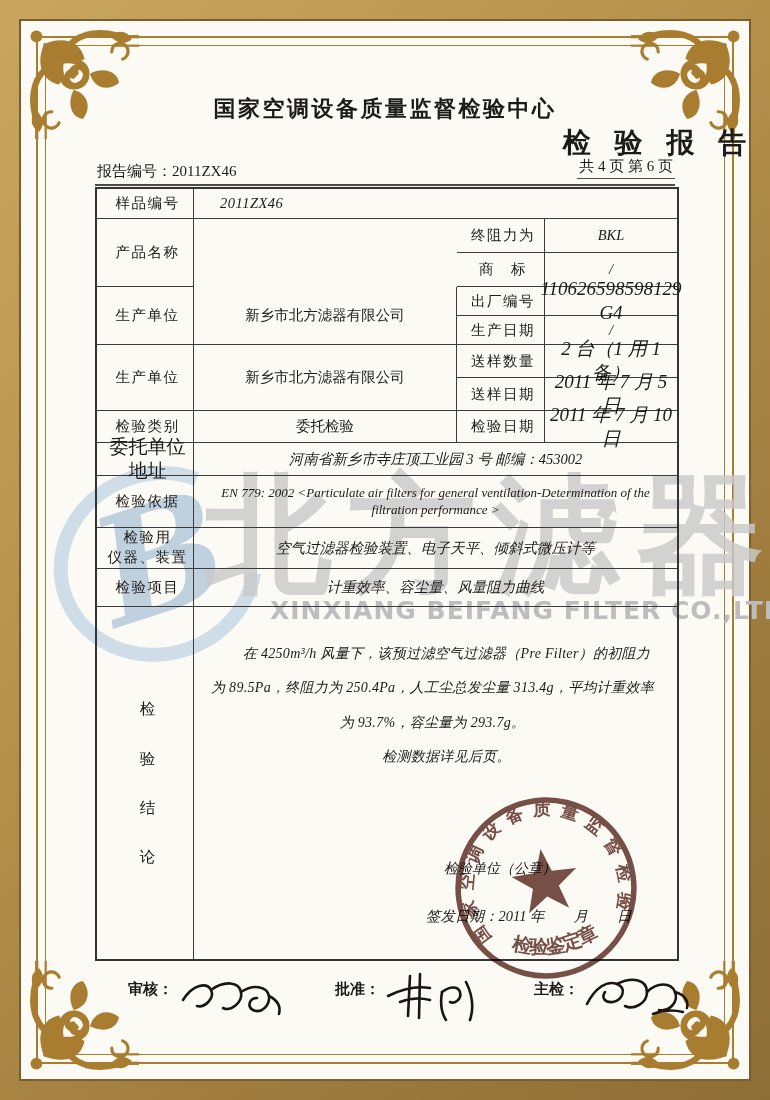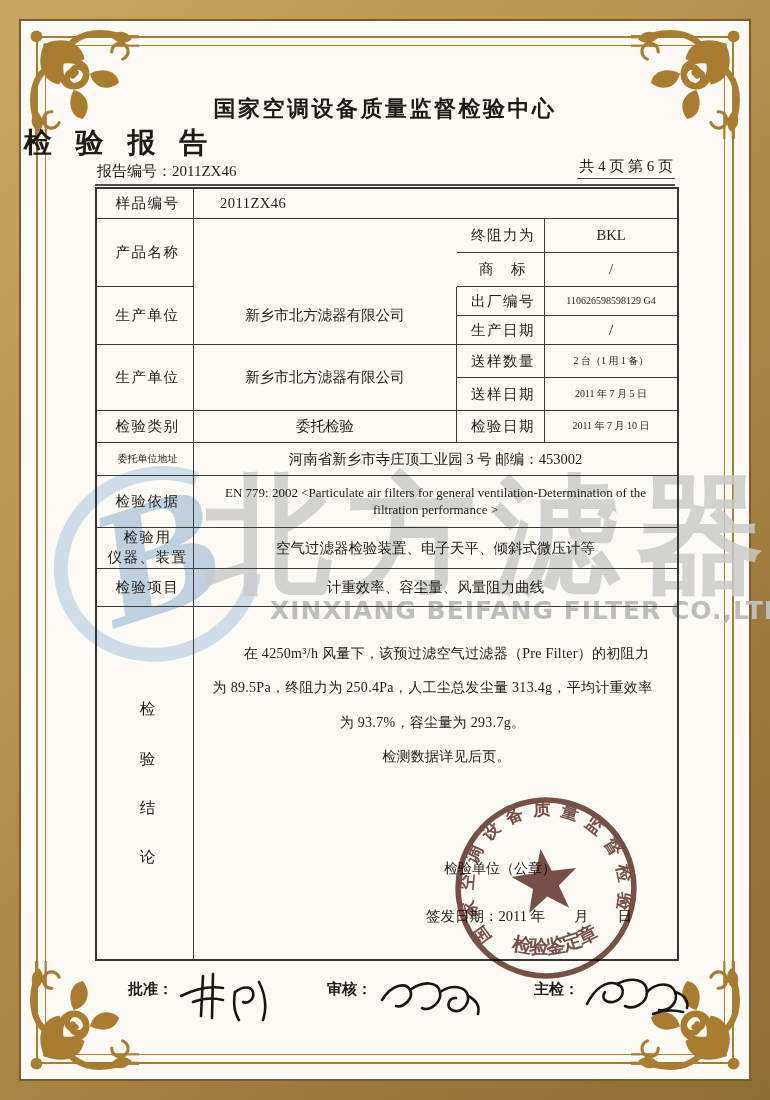--- a/index.html
+++ b/index.html
@@ -19,39 +19,39 @@
   .wm-cn{position:absolute;left:204px;top:450px;z-index:2;white-space:nowrap;
          font-family:"DejaVu Sans","Liberation Sans",sans-serif;font-weight:900;
          font-size:128px;letter-spacing:16px;color:#cacaca;opacity:.82;}
   .wm-en{position:absolute;left:270px;top:596px;z-index:2;white-space:nowrap;
          font-family:"DejaVu Sans","Liberation Sans",sans-serif;font-weight:bold;
          font-size:25px;letter-spacing:1px;color:#bdbdbd;}
 
   .content{position:absolute;inset:0;z-index:3;}
   .org{position:absolute;top:94px;left:0;right:0;text-align:center;
        font-size:22px;font-weight:bold;letter-spacing:2.5px;}
-  .rtitle{position:absolute;top:124px;left:0;right:0;text-align:left;
+  .rtitle{position:absolute;top:124px;left:0;right:0;text-align:right;
           font-size:28px;font-weight:bold;letter-spacing:.85em;text-indent:.85em;}
   .repno-row{position:absolute;top:157px;left:95px;right:95px;height:27px;
              border-bottom:2px solid #4d4a47;font-size:15px;}
   .repno{position:absolute;left:2px;bottom:3px;}
   .pageinfo{position:absolute;right:0;bottom:5px;border-bottom:1.5px solid #4d4a47;padding:0 2px 2px 2px;}
 
   .rt{position:absolute;left:95px;top:187px;width:580px;display:grid;
       grid-template-columns:97px 263px 88px 132px;
       grid-template-rows:30px 34px 34px 29px 29px 33px 33px 32px 33px 52px 41px 38px 352px;
       border:2px solid #343434;font-size:14.5px;background:transparent;}
   .cell{border-right:1.4px solid #3b3b3b;border-bottom:1.4px solid #3b3b3b;
         display:flex;align-items:center;justify-content:center;text-align:center;
         padding:1px 4px;line-height:1.25;}
-  .nr{border-right:none;}
+  .nr{border-right:none;font-style:italic;}
   .nb{border-bottom:none;}
   .lbl{letter-spacing:1.5px;padding-left:9px;}
   .left{justify-content:flex-start;padding-left:26px;letter-spacing:.5px;}
-  .sm{font-size:10px;letter-spacing:0;}
+  .sm{font-size:19px;letter-spacing:0;}
   .basis{font-size:13px;padding:2px 10px;letter-spacing:0;}
   .two-line{flex-direction:column;line-height:1.35;}
   .vlabel{flex-direction:column;gap:30px;font-size:15.5px;letter-spacing:0;}
   .concl{position:relative;display:block;text-align:center;padding:30px 22px 0 16px;
          line-height:2.45;font-size:14px;}
   .c-par{margin:0;text-indent:2em;letter-spacing:.3px;}
   .unit-line{position:absolute;top:245px;left:250px;font-size:14px;}
   .issue-line{position:absolute;top:292px;left:232px;font-size:14.5px;}
 
   .stamp{position:absolute;left:449px;top:791px;width:194px;height:194px;z-index:5;
@@ -182,41 +182,41 @@
       <div class="cell concl nr nb" style="grid-area:13/2/14/5">
         <p class="c-par">在 4250m³/h 风量下，该预过滤空气过滤器（Pre Filter）的初阻力为 89.5Pa，终阻力为 250.4Pa，人工尘总发尘量 313.4g，平均计重效率为 93.7%，容尘量为 293.7g。</p>
         <p class="c-par">检测数据详见后页。</p>
         <div class="unit-line">检验单位（公章）</div>
         <div class="issue-line">签发日期：2011 年　　月　　日</div>
       </div>
     </div>
 
     <div class="footer">
       <div class="sig-group">
+        <span class="sig-lbl">审核：</span>
+        <svg class="sig" width="112" height="58" viewBox="0 0 112 58">
+          <g fill="none" stroke="#1a1512" stroke-width="2.6" stroke-linecap="round">
+            <path d="M6,32 C16,16 30,14 34,22 C38,30 28,40 20,38"></path>
+            <path d="M34,22 C48,12 62,14 64,24 C66,34 54,44 46,40"></path>
+            <path d="M64,24 C76,16 90,18 92,28 C93,38 84,46 76,42 C70,39 72,30 80,30"></path>
+            <path d="M92,28 C100,32 104,38 102,46"></path>
+          </g>
+        </svg>
+      </div>
+      <div class="sig-group">
         <span class="sig-lbl">批准：</span>
         <svg class="sig" width="104" height="58" viewBox="0 0 104 58">
           <g fill="none" stroke="#1a1512" stroke-width="2.6" stroke-linecap="round">
             <path d="M4,28 C20,20 34,18 46,20"></path>
             <path d="M26,8 L24,48"></path>
             <path d="M36,6 L35,50"></path>
             <path d="M16,34 C26,30 38,30 46,32"></path>
             <path d="M58,24 C56,36 58,46 62,52"></path>
             <path d="M58,24 C66,18 74,18 76,24 C78,32 70,36 66,34"></path>
             <path d="M82,14 C88,26 90,40 86,52"></path>
-          </g>
-        </svg>
-      </div>
-      <div class="sig-group">
-        <span class="sig-lbl">审核：</span>
-        <svg class="sig" width="112" height="58" viewBox="0 0 112 58">
-          <g fill="none" stroke="#1a1512" stroke-width="2.6" stroke-linecap="round">
-            <path d="M6,32 C16,16 30,14 34,22 C38,30 28,40 20,38"></path>
-            <path d="M34,22 C48,12 62,14 64,24 C66,34 54,44 46,40"></path>
-            <path d="M64,24 C76,16 90,18 92,28 C93,38 84,46 76,42 C70,39 72,30 80,30"></path>
-            <path d="M92,28 C100,32 104,38 102,46"></path>
           </g>
         </svg>
       </div>
       <div class="sig-group">
         <span class="sig-lbl">主检：</span>
         <svg class="sig" width="112" height="58" viewBox="0 0 112 58">
           <g fill="none" stroke="#1a1512" stroke-width="2.6" stroke-linecap="round">
             <path d="M4,36 C12,20 24,12 34,16 C44,20 40,32 30,34 C22,35 18,30 22,24"></path>
             <path d="M34,16 C50,8 64,12 64,24 C64,36 50,42 42,38"></path>
             <path d="M64,24 C74,14 88,14 92,24 C96,34 86,44 76,42"></path>

